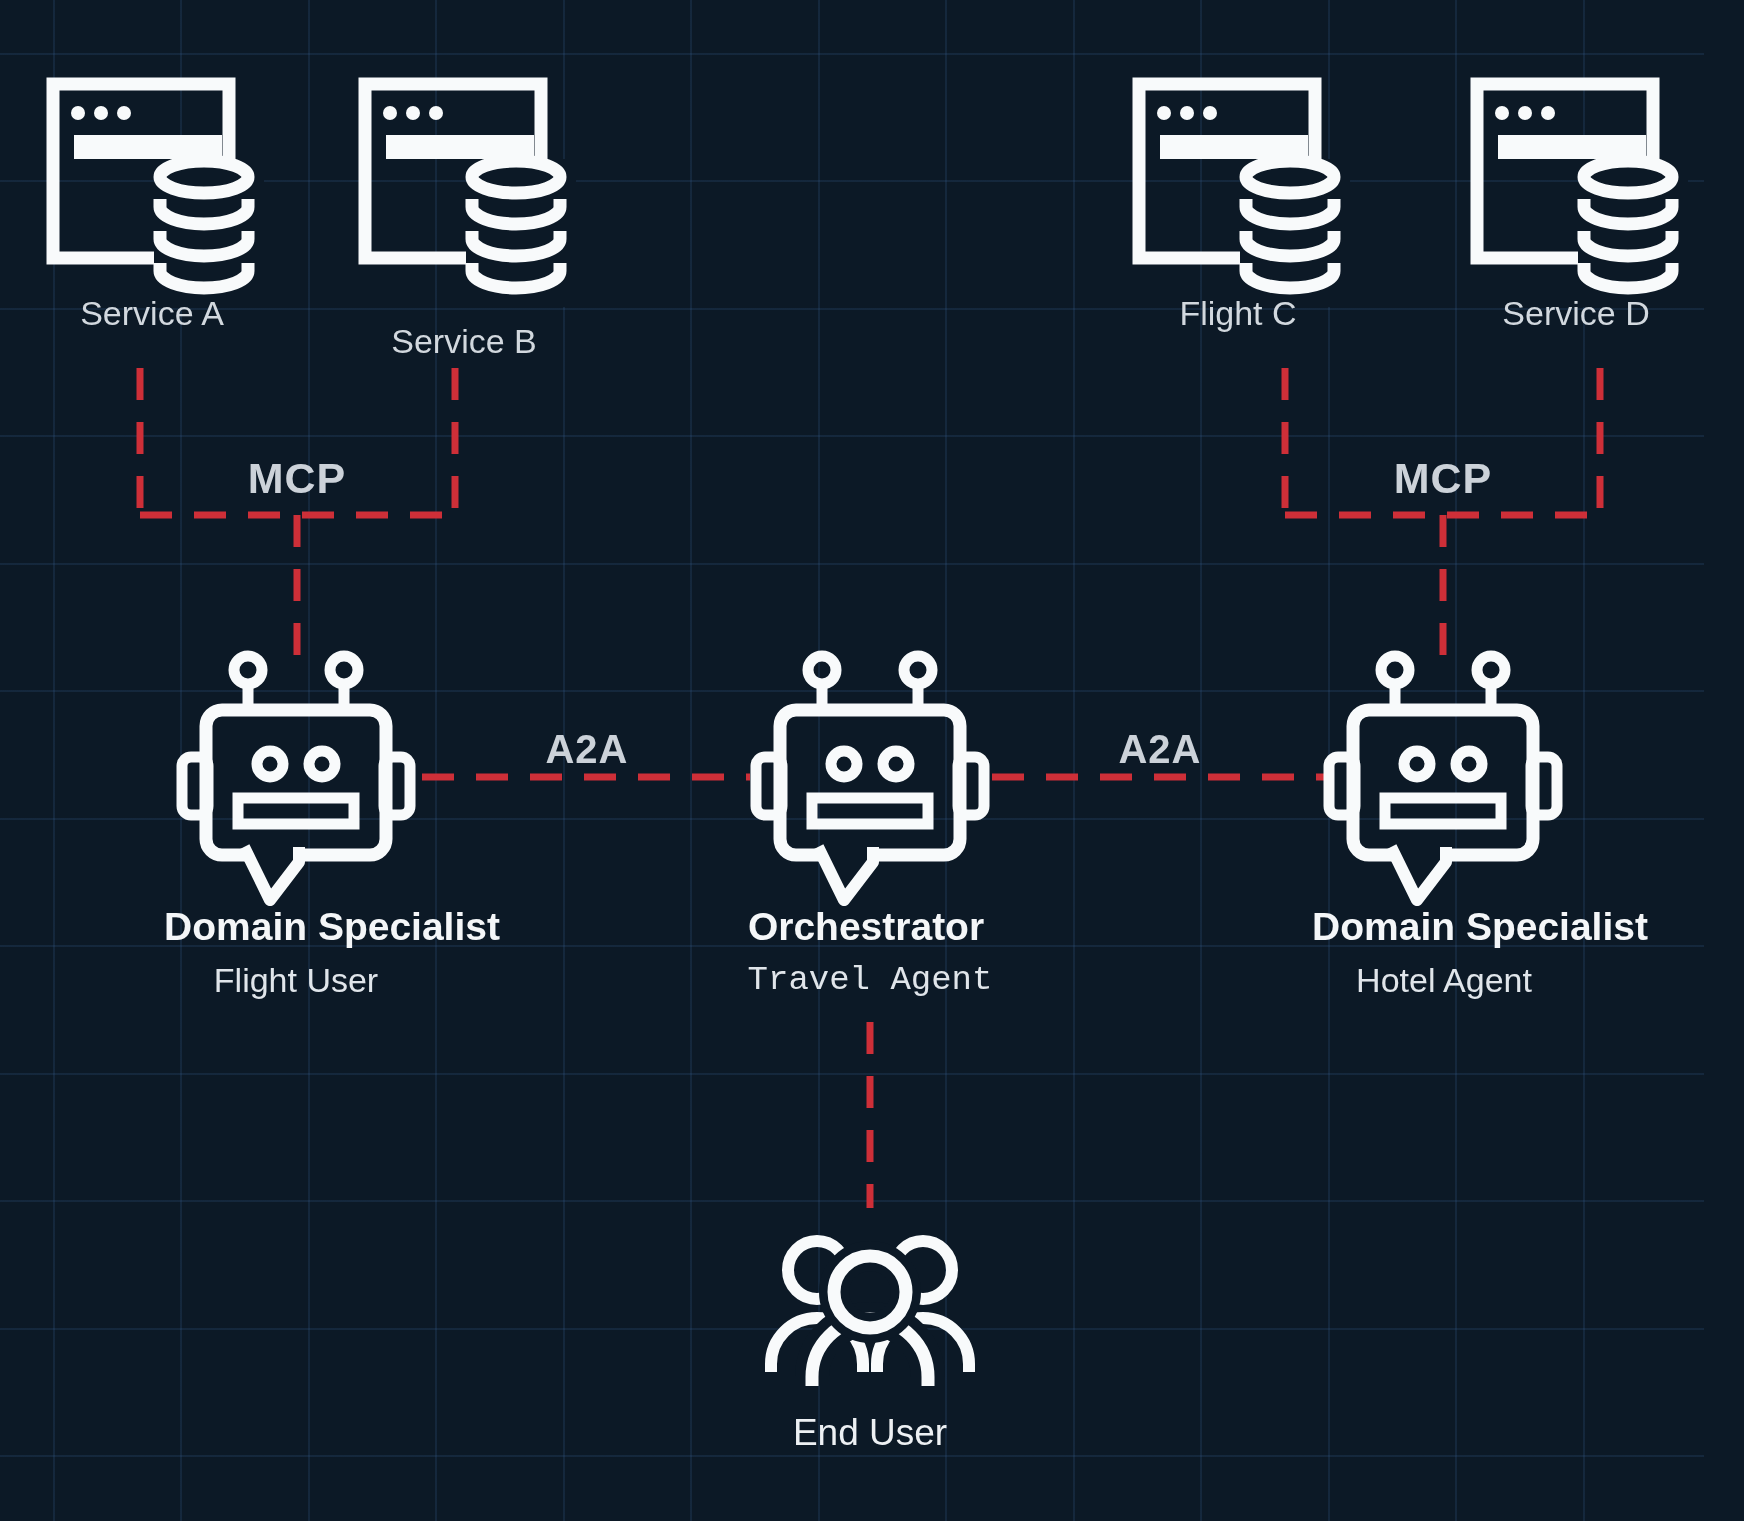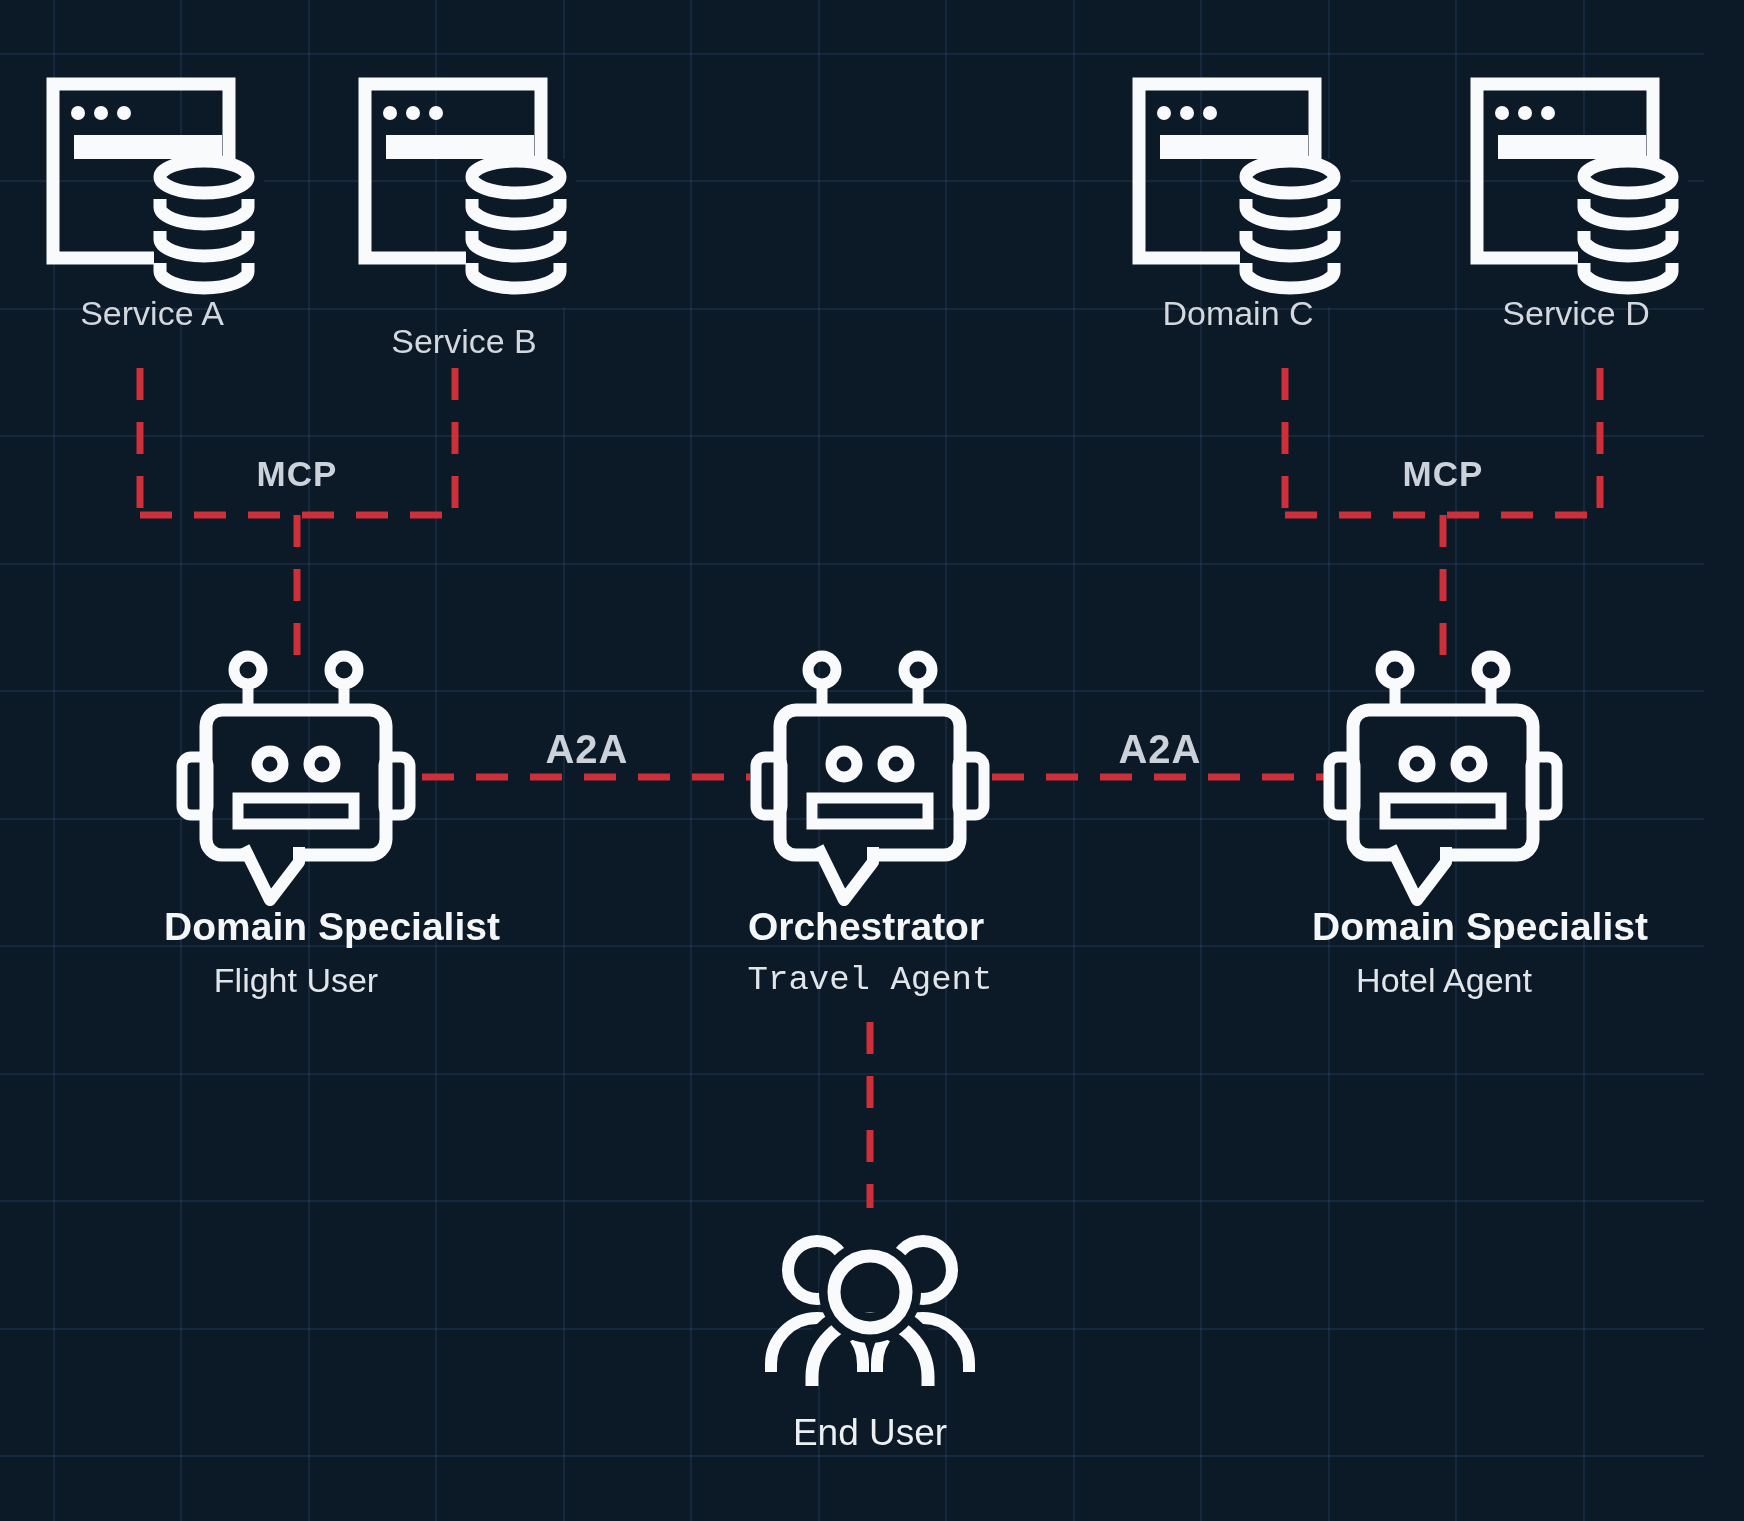--- a/index.html
+++ b/index.html
@@ -13,21 +13,21 @@
       repeating-linear-gradient(to bottom, transparent 0px, transparent 53px, rgba(52,92,140,0.22) 53px, rgba(52,92,140,0.22) 55px, transparent 55px, transparent 127.5px),
       #0c1926;
   }
   .abs{position:absolute;}
   .cx{transform:translateX(-50%);white-space:nowrap;}
   svg{display:block;}
   .node-label{
     color:#d2d8de;font-size:34px;line-height:1.15;text-align:center;
   }
   .edge-label{
-    color:#ccd2d9;font-size:35px;font-weight:bold;line-height:1.1;text-align:center;letter-spacing:1px;
+    color:#ccd2d9;font-size:43px;font-weight:bold;line-height:1.1;text-align:center;letter-spacing:1px;
   }
   .edge-label.a2a{font-size:40px;}
   .agent-role{
     color:#f4f6f8;font-size:39px;font-weight:bold;line-height:1.15;text-align:center;margin-left:36px;
   }
   .agent-name{
     color:#e0e5ea;font-size:34px;line-height:1.15;text-align:center;
   }
   .enduser-label{
     color:#edf0f3;font-size:37px;line-height:1.15;text-align:right;
@@ -98,21 +98,21 @@
         <circle class="icon-fill" cx="57" cy="38" r="7"></circle>
         <circle class="icon-fill" cx="80" cy="38" r="7"></circle>
       <rect class="icon-fill" x="30" y="60" width="148" height="24"></rect>
       <rect class="bg-fill" x="110" y="84" width="110" height="148"></rect>
       <ellipse class="icon-stroke" cx="160" cy="102" rx="44" ry="16" stroke-width="13"></ellipse>
       <path class="icon-stroke" stroke-width="13" d="M116 124 v8 a44 17 0 0 0 88 0 v-8"></path>
       <path class="icon-stroke" stroke-width="13" d="M116 156 v8 a44 17 0 0 0 88 0 v-8"></path>
       <path class="icon-stroke" stroke-width="13" d="M116 188 v8 a44 17 0 0 0 88 0 v-8"></path>
     </svg>
   </div>
-  <div class="abs node-label cx" style="left:1238px;top:294px;">Domain C</div>
+  <div class="abs node-label cx" style="left:1238px;top:294px;">Flight C</div>
 
   <div class="abs" style="left:1468px;top:75px;">
     <svg width="220" height="232" viewBox="0 0 220 232">
       <rect class="icon-stroke" x="9" y="9" width="176" height="174" stroke-width="13"></rect>
       <circle class="icon-fill" cx="34" cy="38" r="7"></circle>
         <circle class="icon-fill" cx="57" cy="38" r="7"></circle>
         <circle class="icon-fill" cx="80" cy="38" r="7"></circle>
       <rect class="icon-fill" x="30" y="60" width="148" height="24"></rect>
       <rect class="bg-fill" x="110" y="84" width="110" height="148"></rect>
       <ellipse class="icon-stroke" cx="160" cy="102" rx="44" ry="16" stroke-width="13"></ellipse>

